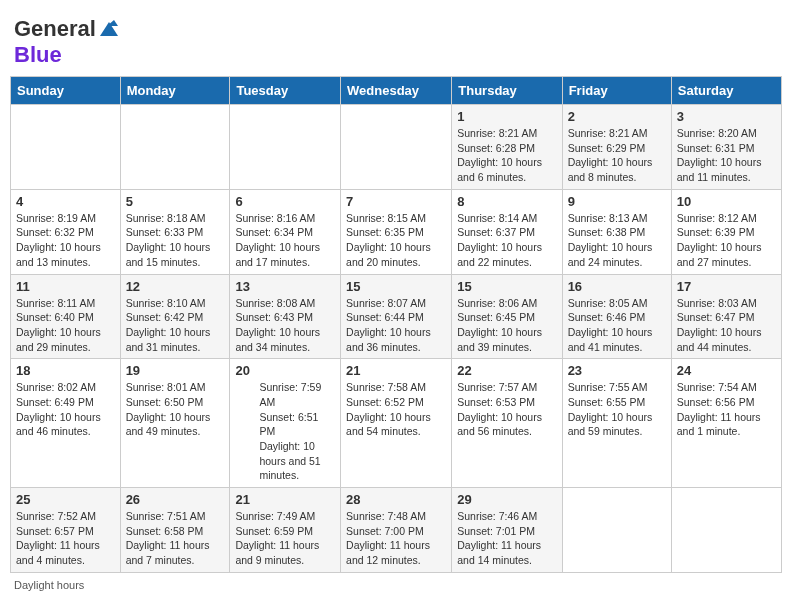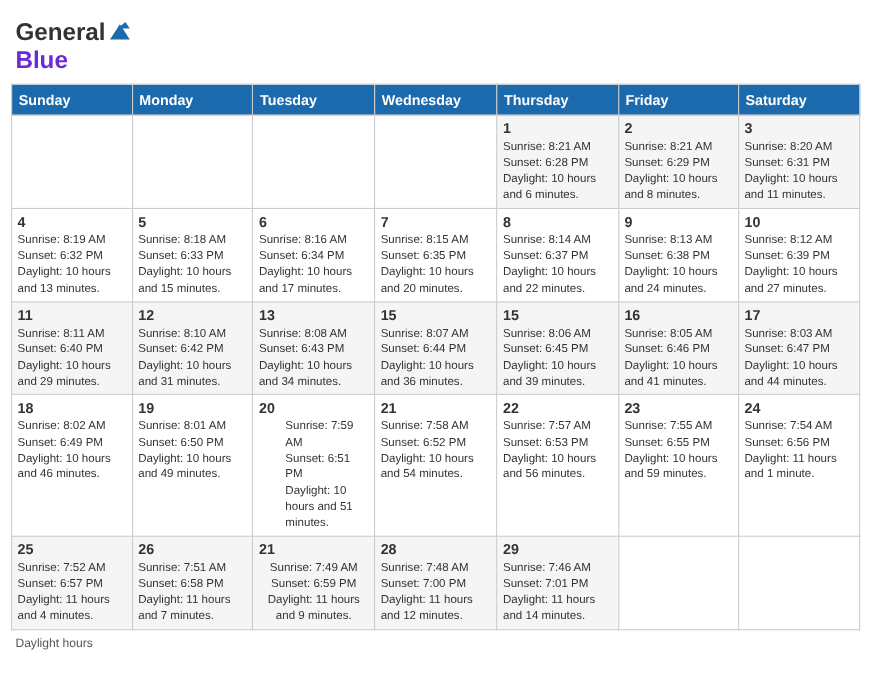--- a/index.html
+++ b/index.html
@@ -298,21 +298,21 @@
 Daylight: 11 hours and 4 minutes.</div>
         </td>
         <td>
           <div class="day-number">26</div>
           <div class="day-info" style="white-space: pre-line;">Sunrise: 7:51 AM
 Sunset: 6:58 PM
 Daylight: 11 hours and 7 minutes.</div>
         </td>
         <td>
           <div class="day-number">21</div>
-          <div class="day-info" style="white-space: pre-line; text-align: center;">Sunrise: 7:49 AM
+          <div class="day-info" style="white-space: pre-line;">Sunrise: 7:49 AM
 Sunset: 6:59 PM
 Daylight: 11 hours and 9 minutes.</div>
         </td>
         <td>
           <div class="day-number">28</div>
           <div class="day-info" style="white-space: pre-line;">Sunrise: 7:48 AM
 Sunset: 7:00 PM
 Daylight: 11 hours and 12 minutes.</div>
         </td>
         <td>

